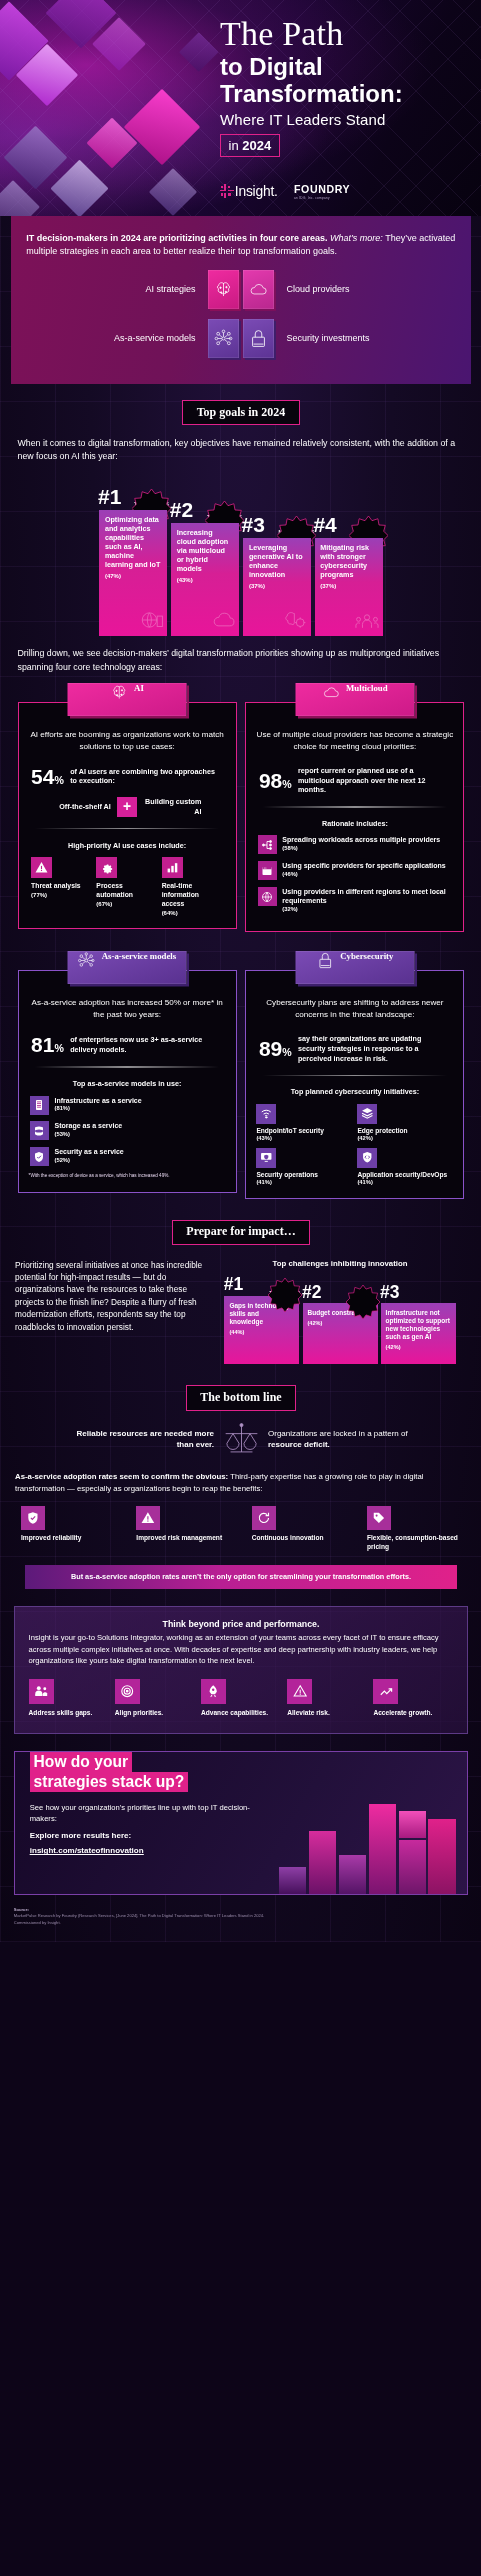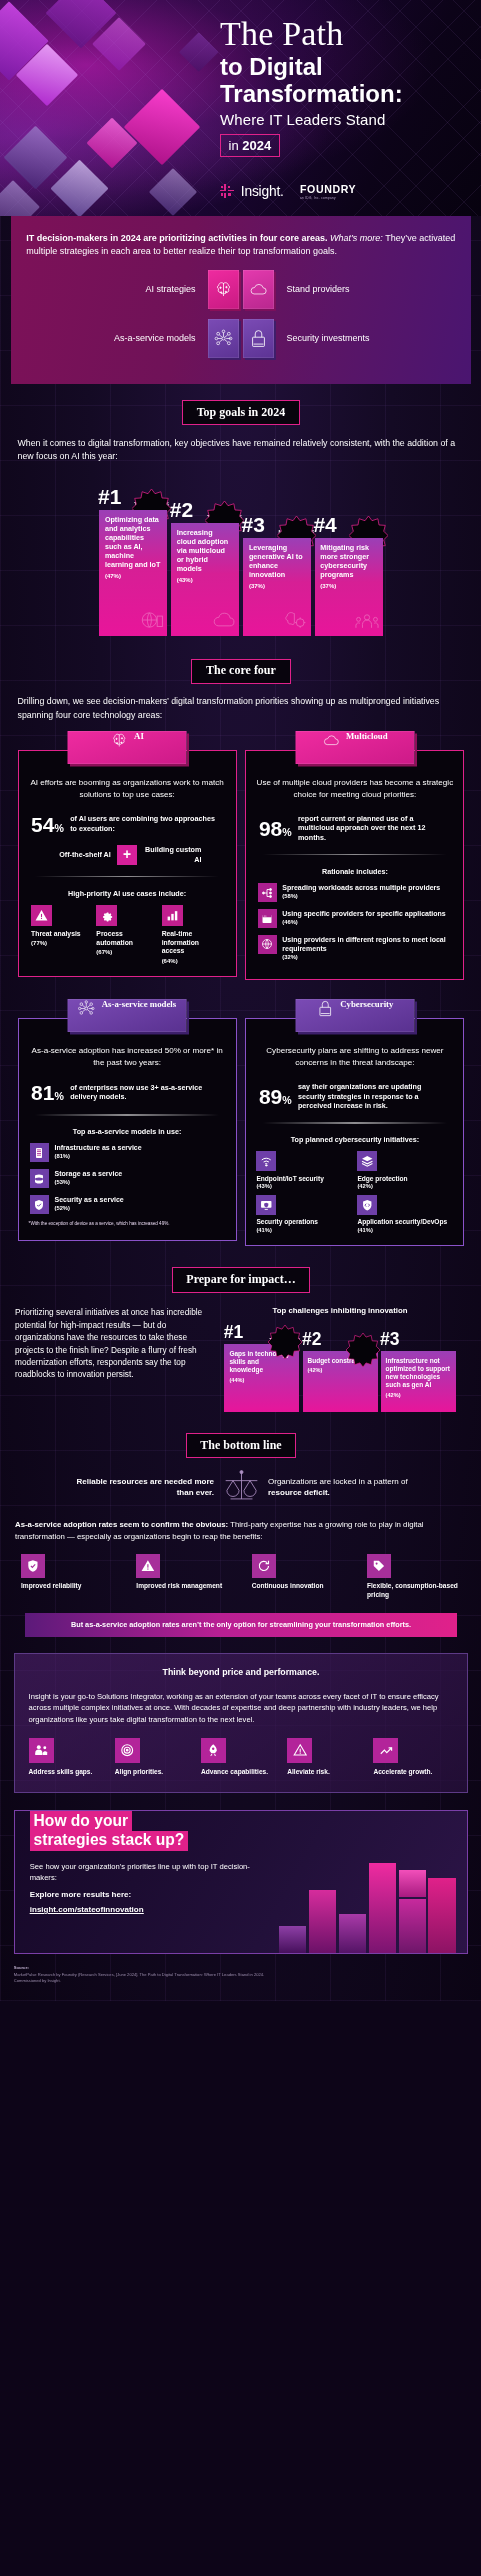--- a/index.html
+++ b/index.html
@@ -29,21 +29,21 @@
                repeating-linear-gradient(-45deg, rgba(170,120,220,.10) 0 0.6px, transparent 0.6px 22.5px);}
   .hero-text { position:absolute; left:220px; top:16.3px; width:250px; }
   .t1 { font-family:"Liberation Serif", serif; font-size:34px; font-weight:400; letter-spacing:0.2px; line-height:1.08;}
   .t2 { font-size:24px; font-weight:700; line-height:1.1; margin-top:1.3px;}
   .t3 { font-size:24px; font-weight:700; line-height:1.1;}
   .t4 { font-size:15px; font-weight:400; margin-top:3.8px; letter-spacing:0.1px;}
   .year-box { display:inline-block; margin-top:6.3px; border:1.3px solid #e0218a; padding:2.5px 7.5px 3.1px;
     font-size:13px; font-weight:700; }
   .year-box .in { font-weight:400; }
   .logos { position:absolute; left:220px; top:183px; display:flex; align-items:center; gap:16.3px;}
-  .ins-logo { display:flex; align-items:flex-start; gap:7px;}
+  .ins-logo { display:flex; align-items:flex-start; gap:1px;}
   .ins-mark { width:13.8px; height:13.8px; position:relative;}
   .ins-mark i { position:absolute; background:#e0218a; display:block;}
   .ins-word { font-size:13.8px; font-weight:400; letter-spacing:-0.2px;}
   .foundry { text-align:left;}
   .foundry .fw { font-size:10.6px; font-weight:800; letter-spacing:0.6px;}
   .foundry .fs { font-size:3.1px; color:#b9a8cc; letter-spacing:0.3px; margin-top:0.6px;}
 
   
   .core-band { margin:0 11.3px; padding:16.3px 15px 16.3px;
     background:linear-gradient(100deg,#7d1158 0%, #6f1258 38%, #5a1566 70%, #4a1570 100%);}
@@ -158,21 +158,21 @@
   .ben { width:94px;}
   .ben .ic { width:24px; height:24px; background:#a72f9a; display:flex; align-items:center; justify-content:center; margin-bottom:4.4px;}
   .ben .ic svg { width:13.8px; height:13.8px;}
   .ben .nm { font-size:6.6px; font-weight:700; line-height:1.3;}
   .cta-strip { margin:13.8px 25px 0; padding:6.9px 8.8px; text-align:center; font-size:7.3px; font-weight:700; line-height:1.4;
      background:linear-gradient(90deg,#5c1a7a 0%, #b81f93 45%, #e0218a 100%);}
 
   
   .think { margin:16.3px 13.8px 0; padding:12.5px 13.8px 15px; border:0.6px solid #5d3a86;
      background:linear-gradient(145deg, rgba(86,36,120,.55), rgba(40,16,62,.75));}
-  .think h3 { text-align:center; font-size:8.8px; font-weight:700; margin-bottom:14px;}
+  .think h3 { text-align:center; font-size:8.8px; font-weight:700; margin-bottom:3px;}
   .think p { font-size:7.6px; line-height:1.52;}
   .steps { display:flex; justify-content:space-between; gap:3.8px; margin-top:12.5px;}
   .step { width:80px; }
   .step .ic { width:25px; height:25px; background:#b3249a; display:flex; align-items:center; justify-content:center; margin-bottom:5px;}
   .step .ic svg { width:14.4px; height:14.4px;}
   .step .nm { font-size:6.6px; font-weight:700; line-height:1.3;}
 
   
   .final { margin:17.5px 13.8px 0; position:relative; min-height:144px; border:0.6px solid #7a3fa8; overflow:hidden;
      background:linear-gradient(120deg,#160828 0%, #22103a 60%, #2c1447 100%);}
@@ -255,21 +255,21 @@
               <circle cx="21" cy="12" r="1.2" fill="#fff"></circle>
             <circle cx="12" cy="21" r="1.2" fill="#fff"></circle>
               <circle cx="20" cy="20" r="1.2" fill="#fff"></circle>
           </svg>
         </div>
         <div class="tile pink2">
           <svg viewBox="0 0 34 28" fill="none" stroke="#fff" stroke-width="1.3">
             <path d="M9 22h16a5.5 5.5 0 0 0 .4-11A8 8 0 0 0 10 10.5 5.7 5.7 0 0 0 9 22z"></path>
           </svg>
         </div>
-        <div class="lbl r">Stand providers</div>
+        <div class="lbl r">Cloud providers</div>
       </div>
       <div class="core-row">
         <div class="lbl l">As-a-service models</div>
         <div class="tile violet">
           <svg viewBox="0 0 32 32" fill="none" stroke="#fff" stroke-width="1.2">
             <circle cx="16" cy="16" r="2.6"></circle>
               <circle cx="7" cy="8" r="2.4"></circle>
               <circle cx="25" cy="8" r="2.4"></circle>
             <circle cx="7" cy="24" r="2.4"></circle>
               <circle cx="25" cy="24" r="2.4"></circle>
@@ -354,36 +354,33 @@
 
     <div class="goal">
       <div class="rank" style="top:29px;">#4</div>
       <div class="burst" style="right:-5px;top:31px;">
         <svg viewBox="0 0 100 100" style="position:absolute;width:39px;height:39px;">
             <polygon points="50,0 59,12 74,7 77,23 93,24 89,39 100,50 89,61 93,76 77,77 74,93 59,88 50,100 41,88 26,93 23,77 7,76 11,61 0,50 11,39 7,24 23,23 26,7 41,12" fill="#050308" stroke="#e0218a" stroke-width="2"></polygon>
           </svg>
         <div class="burst-in">TWO YEARS RUNNING</div>
       </div>
       <div class="bar" style="margin-top:53px;height:98px;">
-        <div class="txt">Mitigating risk more stronger cybersecurity programs</div>
+        <div class="txt">Mitigating risk with stronger cybersecurity programs</div>
         <div class="pct">(37%)</div>
         <span class="ghost"><svg viewBox="0 0 40 36" fill="none" stroke="#fff" stroke-width="1.4">
               <circle cx="20" cy="14" r="4"></circle>
               <path d="M13 30v-5a7 7 0 0 1 14 0v5"></path>
               <circle cx="7" cy="17" r="3"></circle>
               <circle cx="33" cy="17" r="3"></circle>
               <path d="M3 30v-4a4 4 0 0 1 6-3M37 30v-4a4 4 0 0 0-6-3"></path>
             </svg></span>
       </div>
     </div>
   </div>
 
-  <div class="ribbon-wrap">
-    <span class="ribbon">The core four</span>
-  </div>
   <div class="body-copy">Drilling down, we see decision-makers’ digital transformation priorities showing up as multipronged initiatives spanning four core technology areas:</div>
 
   <div class="panels">
     <div class="panel">
       <div class="panel-head pink">
         <span><svg viewBox="0 0 32 32" fill="none" stroke="#fff" stroke-width="1.3">
           <path d="M16 5v22M16 6c-3-3-8-1-8 3 -3 1-3 5 0 6 -2 2-1 6 3 6 1 2 4 3 5 1"></path>
           <path d="M16 6c3-3 8-1 8 3 3 1 3 5 0 6 2 2 1 6-3 6 -1 2-4 3-5 1"></path>
           <circle cx="11" cy="13" r="1.2" fill="#fff"></circle>
               <circle cx="21" cy="12" r="1.2" fill="#fff"></circle>

